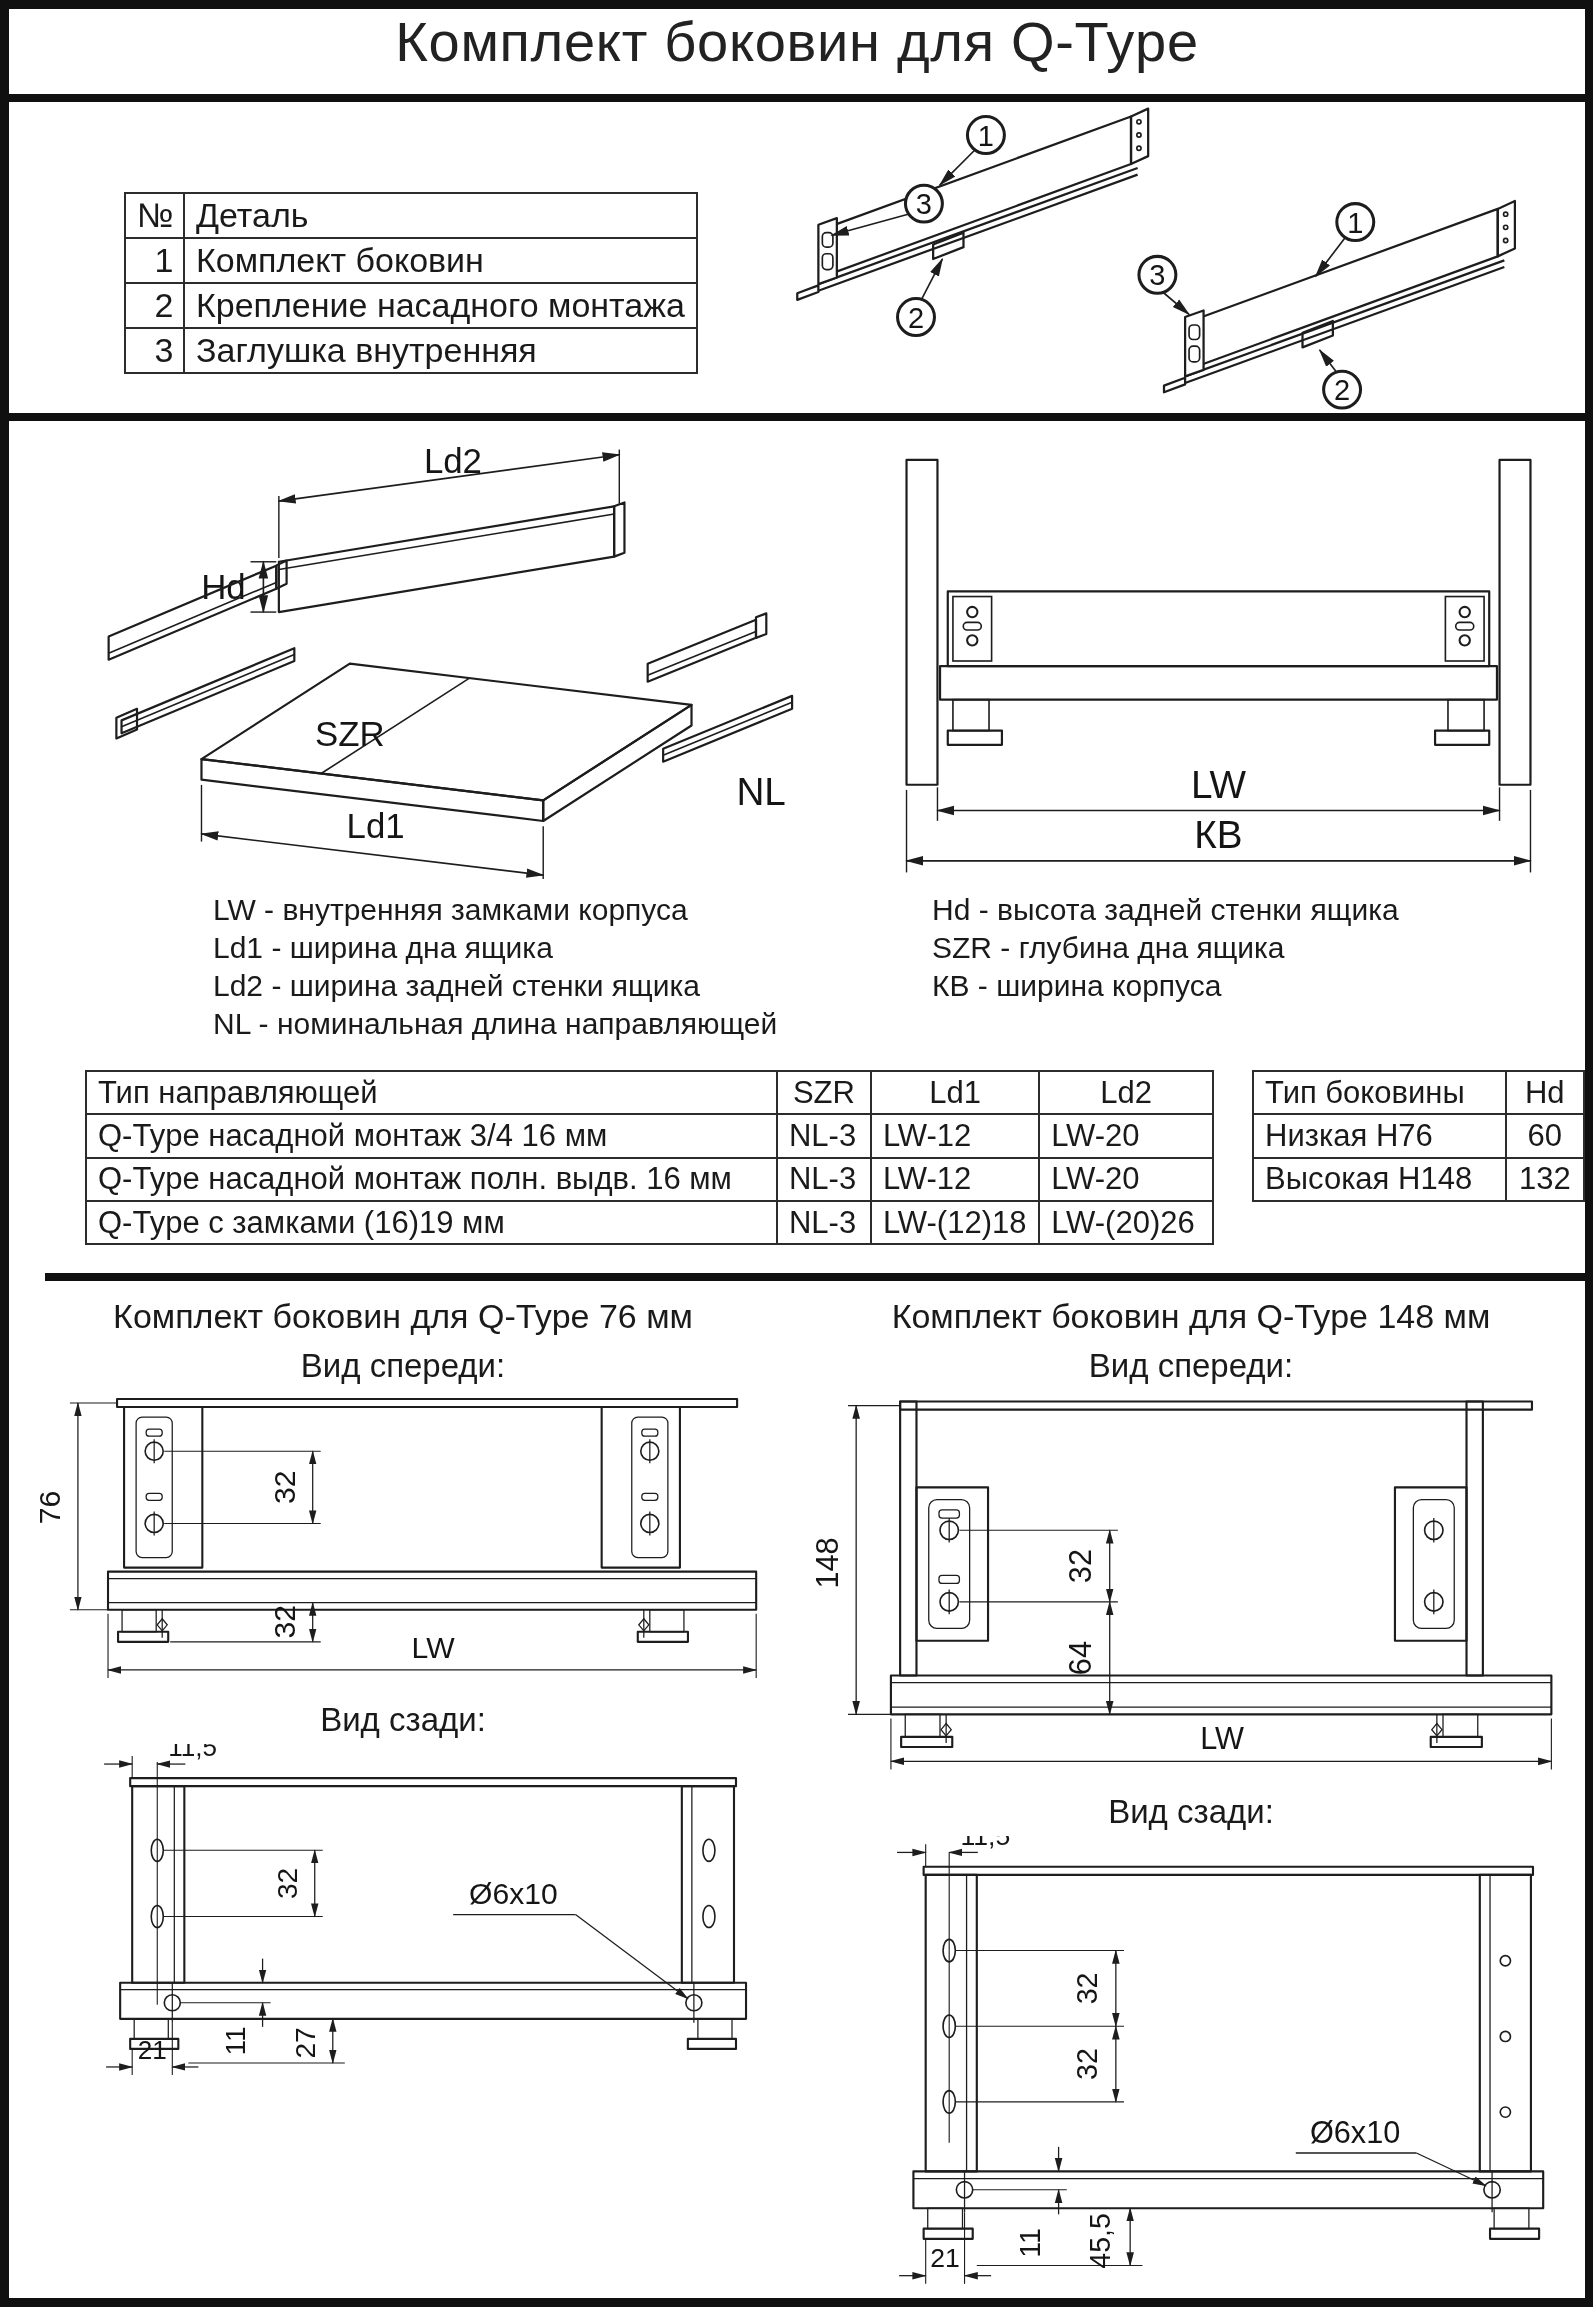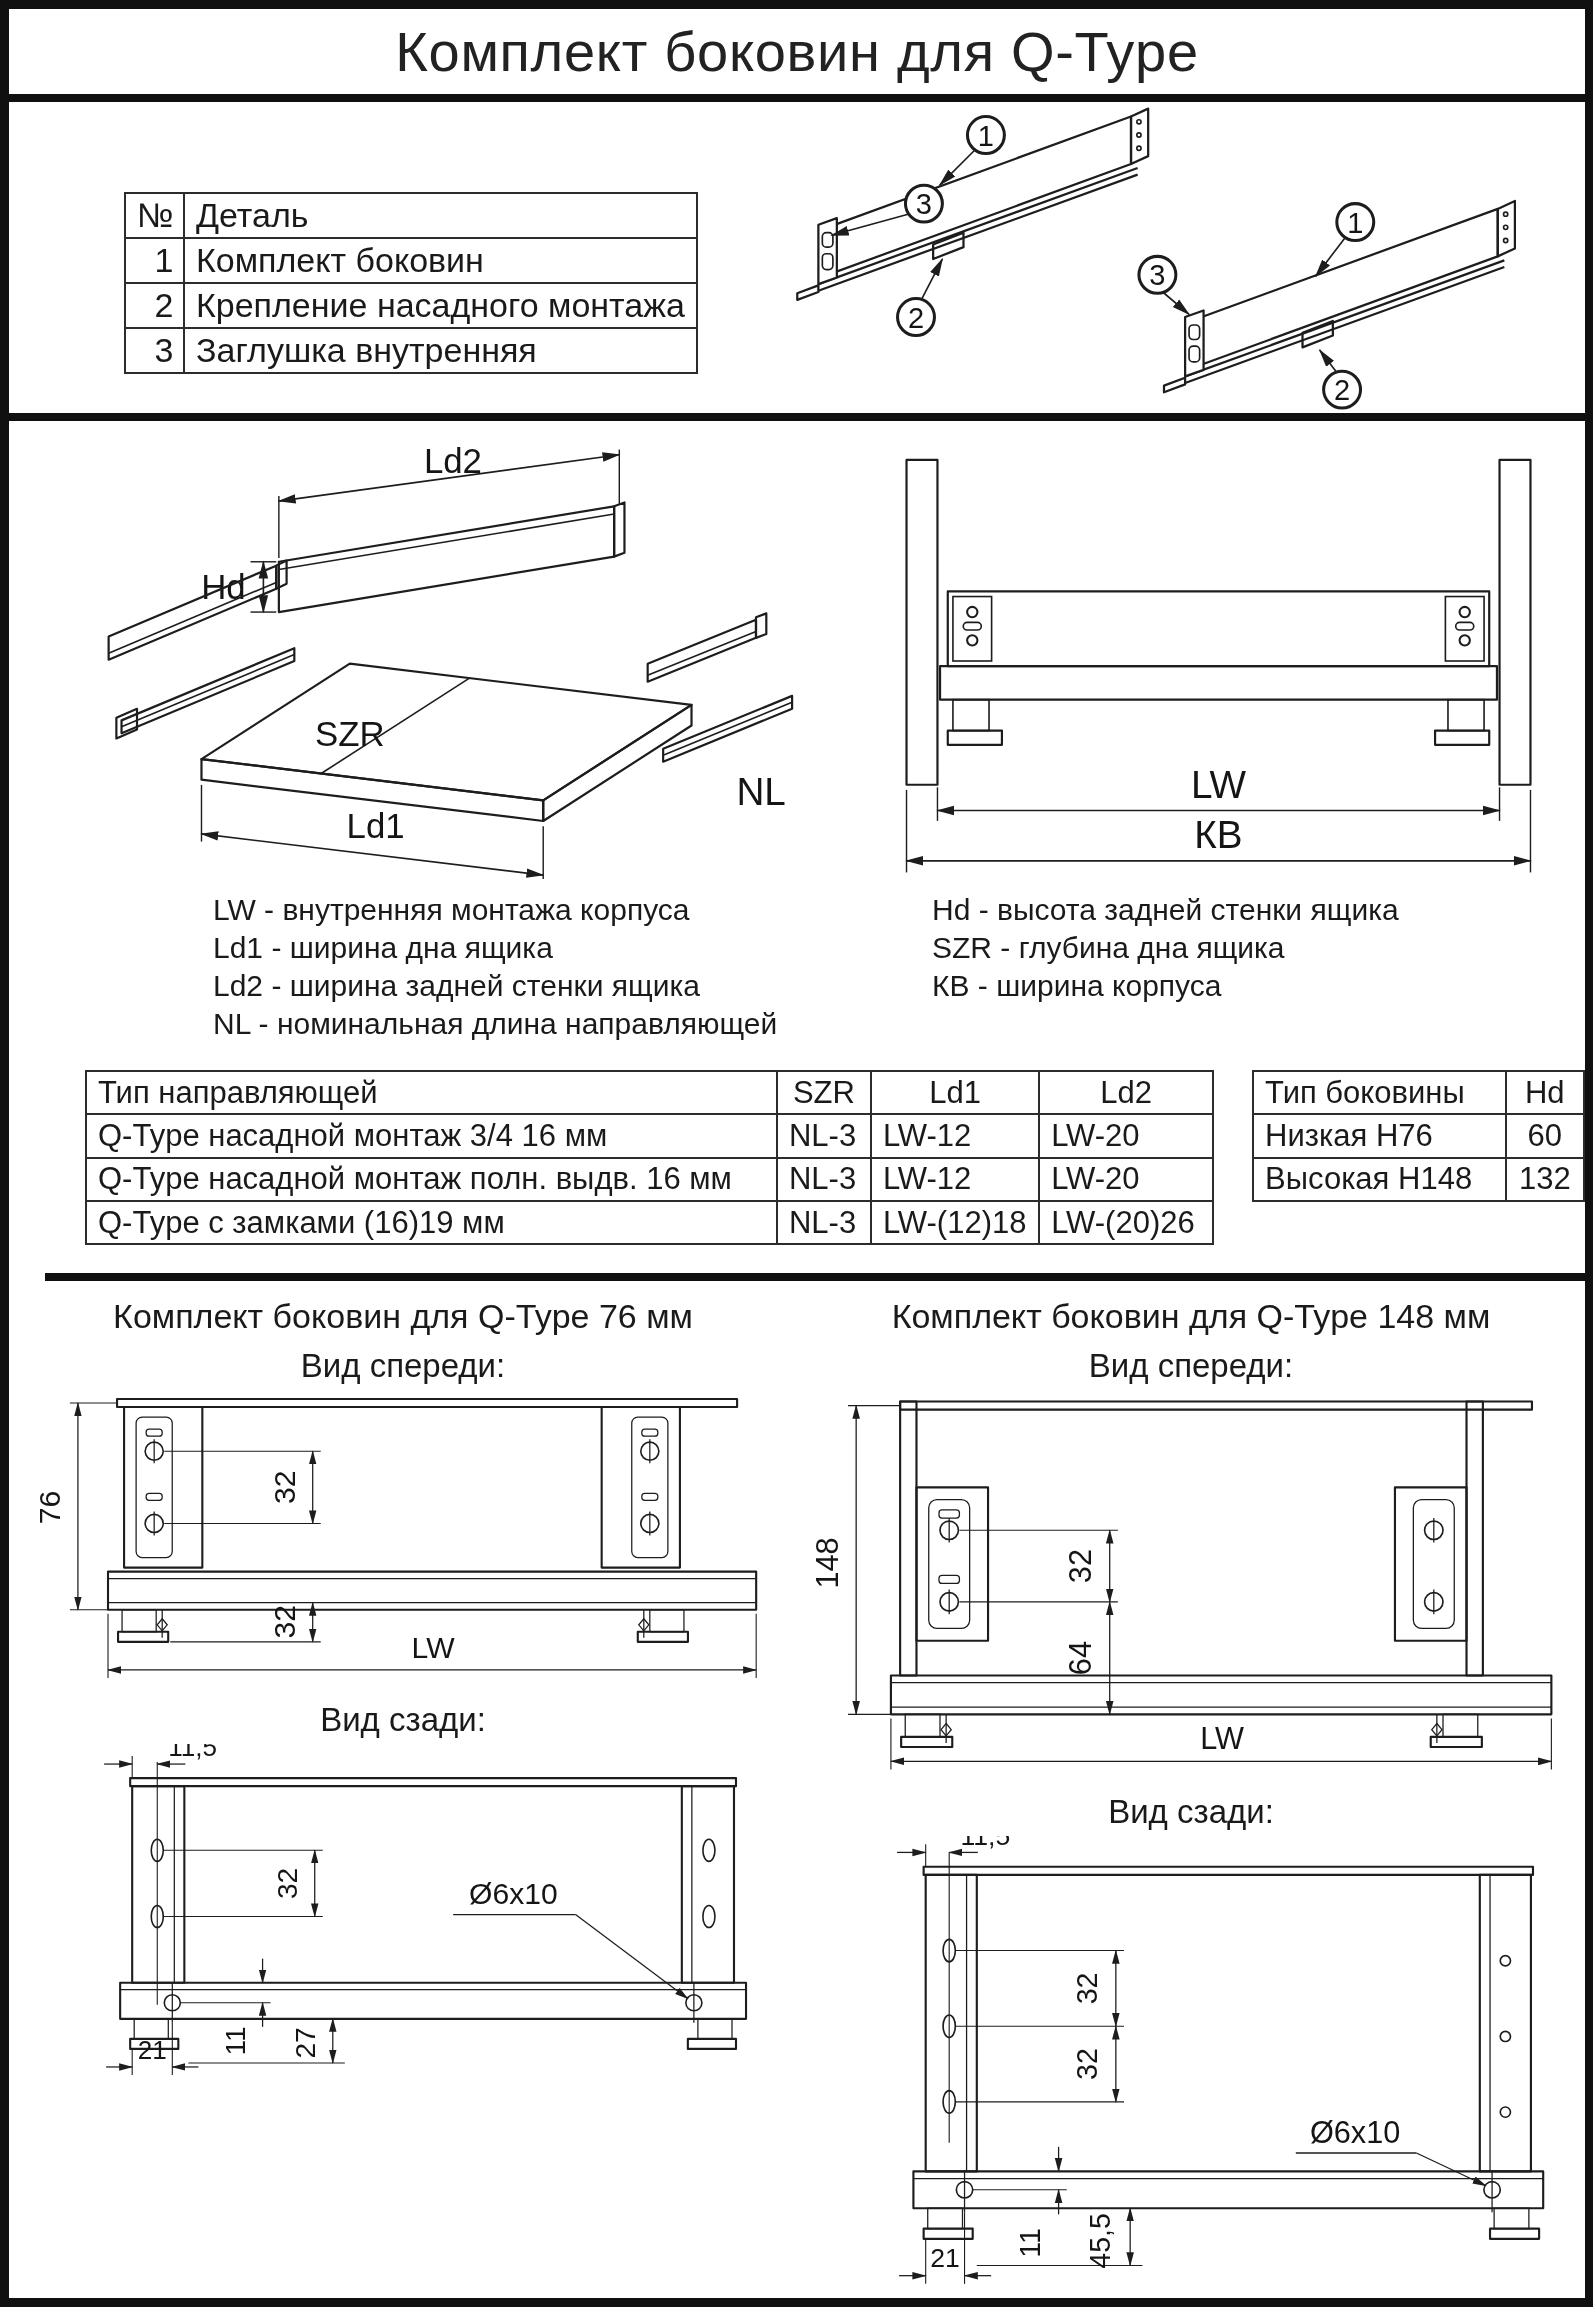--- a/index.html
+++ b/index.html
@@ -1,20 +1,20 @@
 <!DOCTYPE html>
 <html style="font-size:11px"><head>
 <meta charset="utf-8">
 <style>
   * { margin:0; padding:0; box-sizing:border-box; }
   body { background:#888; font-family:"Liberation Sans", sans-serif; color:#1a1a1a; }
   .page { width:1594px; height:2307px; background:#fff; border:9.5px solid #101010; position:relative; }
 
   
-  .title-bar { height:93px; border-bottom:8.9px solid #101010; display:flex; align-items:center; justify-content:center; }
+  .title-bar { height:93px; border-bottom:8.9px solid #101010; display:flex; align-items:flex-start; justify-content:center; }
   .title-bar span { font-size:56px; letter-spacing:0.7px; color:#222; }
 
   
   .sec-top { height:319px; border-bottom:8.9px solid #101010; display:flex; }
   .sec-mid { height:834px; border-bottom:8.9px solid #101010;margin-left:36px; }
   .sec-bottom { display:flex; }
 
   
   .parts-wrap { margin:90px 0 0 115px; }
   table { border-collapse:collapse; }
@@ -286,21 +286,21 @@
             <line class="ext" x1="522" y1="266" x2="522" y2="330"></line>
             <line class="dim" x1="38" y1="321" x2="522" y2="321" marker-start="url(#aC)" marker-end="url(#aC)"></line>
             <text x="280" y="311" font-size="30" text-anchor="middle">КВ</text>
           </g>
         </svg>
       </div>
     </div>
 
     <div class="legend-row">
       <ul class="legend-left">
-        <li>LW - внутренняя монтажа корпуса</li>
+        <li>LW - внутренняя замками корпуса</li>
         <li>Ld1 - ширина дна ящика</li>
         <li>Ld2 - ширина задней стенки ящика</li>
         <li>NL - номинальная длина направляющей</li>
       </ul>
       <ul class="legend-right">
         <li>Hd - высота задней стенки ящика</li>
         <li>SZR - глубина дна ящика</li>
         <li>КВ - ширина корпуса</li>
       </ul>
     </div>

